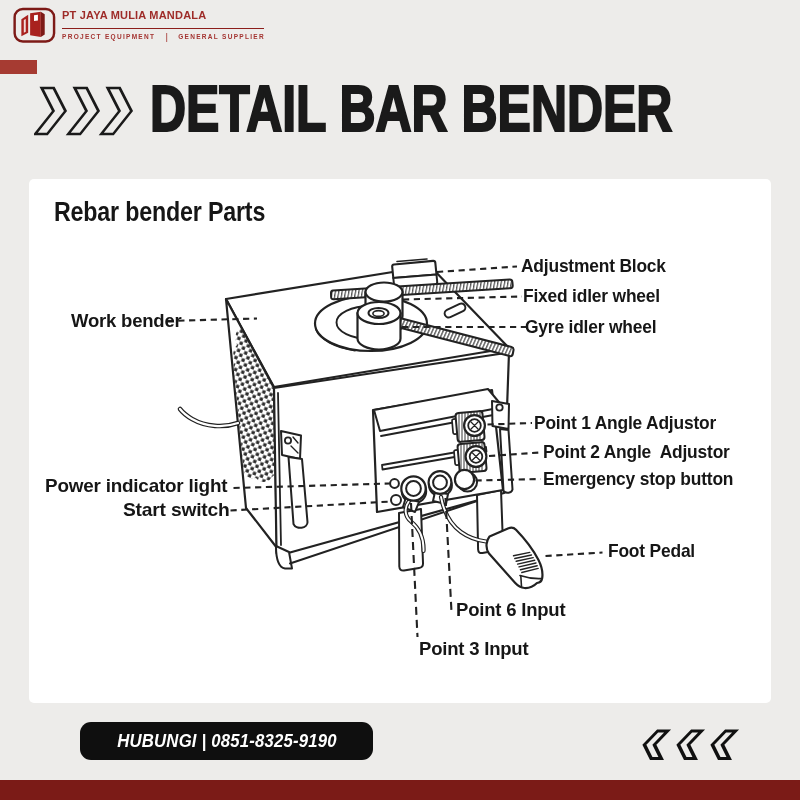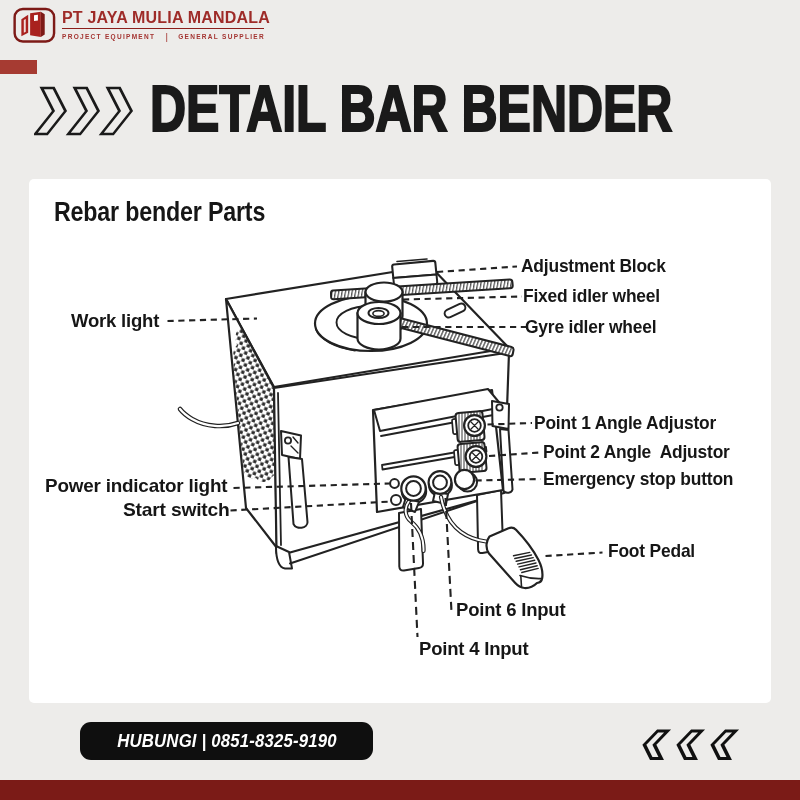--- a/index.html
+++ b/index.html
@@ -7,21 +7,21 @@
   body {
     position:relative; overflow:hidden;
     background:#edecea;
     font-family:"Liberation Sans", sans-serif;
     color:#1a1a1a;
   }
   
   .logo-mark { position:absolute; left:13px; top:6px; width:43px; height:37px; }
   .brand-name {
     position:absolute; left:62px; top:9px;
-    font-size:16px; font-weight:bold; letter-spacing:0.2px;
+    font-size:11px; font-weight:bold; letter-spacing:0.2px;
     color:#9e2b28; white-space:pre;
   }
   .brand-rule { position:absolute; left:62px; top:27.5px; width:202px; height:1.8px; background:#8c1e1b; }
   .brand-tagline {
     position:absolute; left:62px; top:30.5px; width:203px;
     display:flex; align-items:center; justify-content:space-between;
     font-size:6.5px; font-weight:bold; letter-spacing:1.3px;
     color:#a43431; white-space:pre;
   }
   .brand-tagline .pipe { font-size:9.5px; font-weight:normal; letter-spacing:0; }
@@ -245,32 +245,32 @@
     <path d="M489,456 L540.5,452.5"></path>
     <path d="M475.5,480.5 L540.5,479"></path>
     <path d="M233.5,488 L390,483.5"></path>
     <path d="M230.5,510.5 L391.5,501.5"></path>
     <path d="M545.5,556 L602.5,552.5"></path>
     <path d="M445.5,498 L451.5,612" stroke-dasharray="8 5"></path>
     <path d="M411,503 L417.5,637" stroke-dasharray="8 5"></path>
   </g>
 </svg>
 
-<div class="lbl" style="left:71px;  top:321px; transform:translateY(-50%) scaleX(1.0);">Work light</div>
+<div class="lbl" style="left:71px;  top:321px; transform:translateY(-50%) scaleX(1.0);">Work bender</div>
 <div class="lbl" style="left:521px; top:266px;">Adjustment Block</div>
 <div class="lbl" style="left:523px; top:296px;">Fixed idler wheel</div>
 <div class="lbl" style="left:525px; top:327px;">Gyre idler wheel</div>
 <div class="lbl" style="left:534px; top:423px;">Point 1 Angle Adjustor</div>
 <div class="lbl" style="left:543px; top:452px;">Point 2 Angle  Adjustor</div>
 <div class="lbl" style="left:543px; top:479px;">Emergency stop button</div>
 <div class="lbl" style="left:45px;  top:486px; transform:translateY(-50%) scaleX(1.02);">Power indicator light</div>
 <div class="lbl" style="left:123px; top:510px; transform:translateY(-50%) scaleX(1.04);">Start switch</div>
 <div class="lbl" style="left:608px; top:551px;">Foot Pedal</div>
 <div class="lbl" style="left:456px; top:610px; transform:translateY(-50%) scaleX(1.0);">Point 6 Input</div>
-<div class="lbl" style="left:419px; top:649px; transform:translateY(-50%) scaleX(1.0);">Point 4 Input</div>
+<div class="lbl" style="left:419px; top:649px; transform:translateY(-50%) scaleX(1.0);">Point 3 Input</div>
 
 <div class="contact-pill">
     <span>HUBUNGI | 0851-8325-9190</span>
   </div>
 <svg class="footer-chevrons" width="112" height="32" viewBox="0 0 112 32">
   <g fill="#edecea" stroke="#111111" stroke-width="3.2" stroke-linejoin="miter" transform="skewX(-13) translate(12,2)">
     <path d="M23,0 L13,0 L3,13.75 L13,27.5 L23,27.5 L13,13.75 Z"></path>
     <path d="M57,0 L47,0 L37,13.75 L47,27.5 L57,27.5 L47,13.75 Z"></path>
     <path d="M91,0 L81,0 L71,13.75 L81,27.5 L91,27.5 L81,13.75 Z"></path>
   </g>

